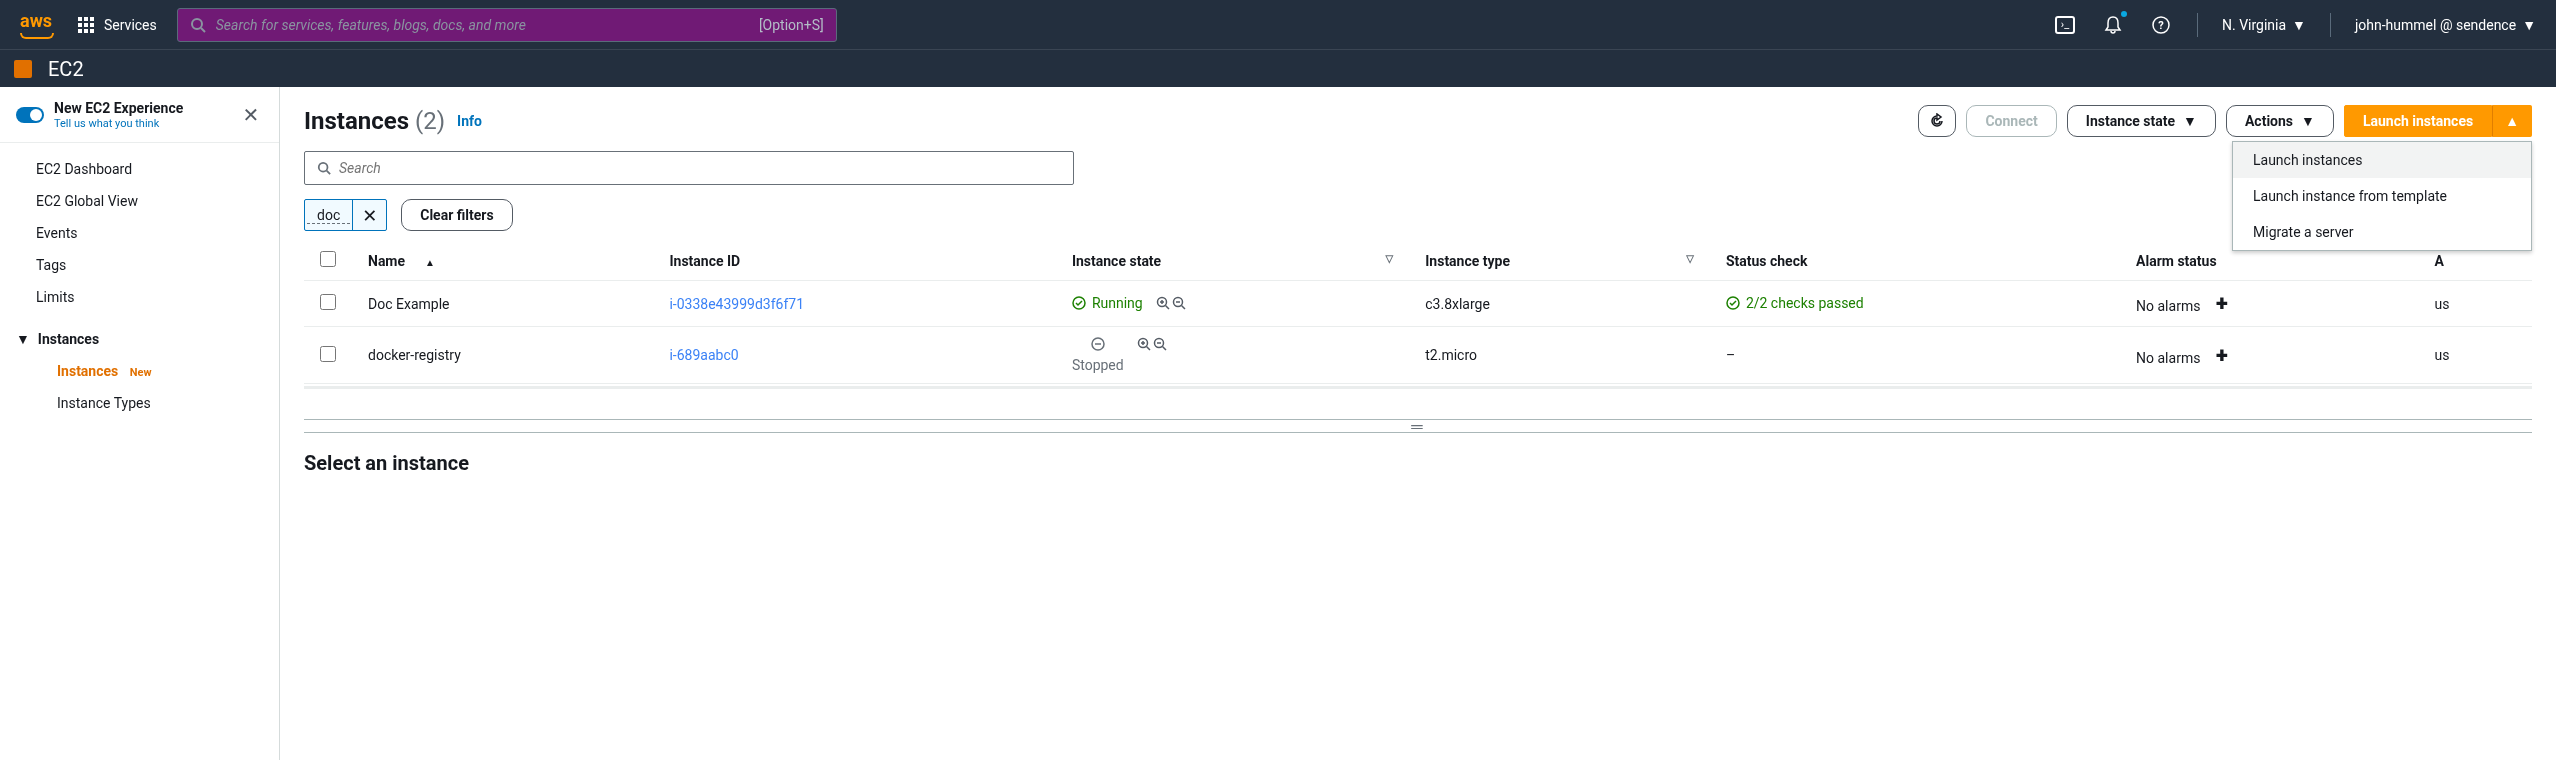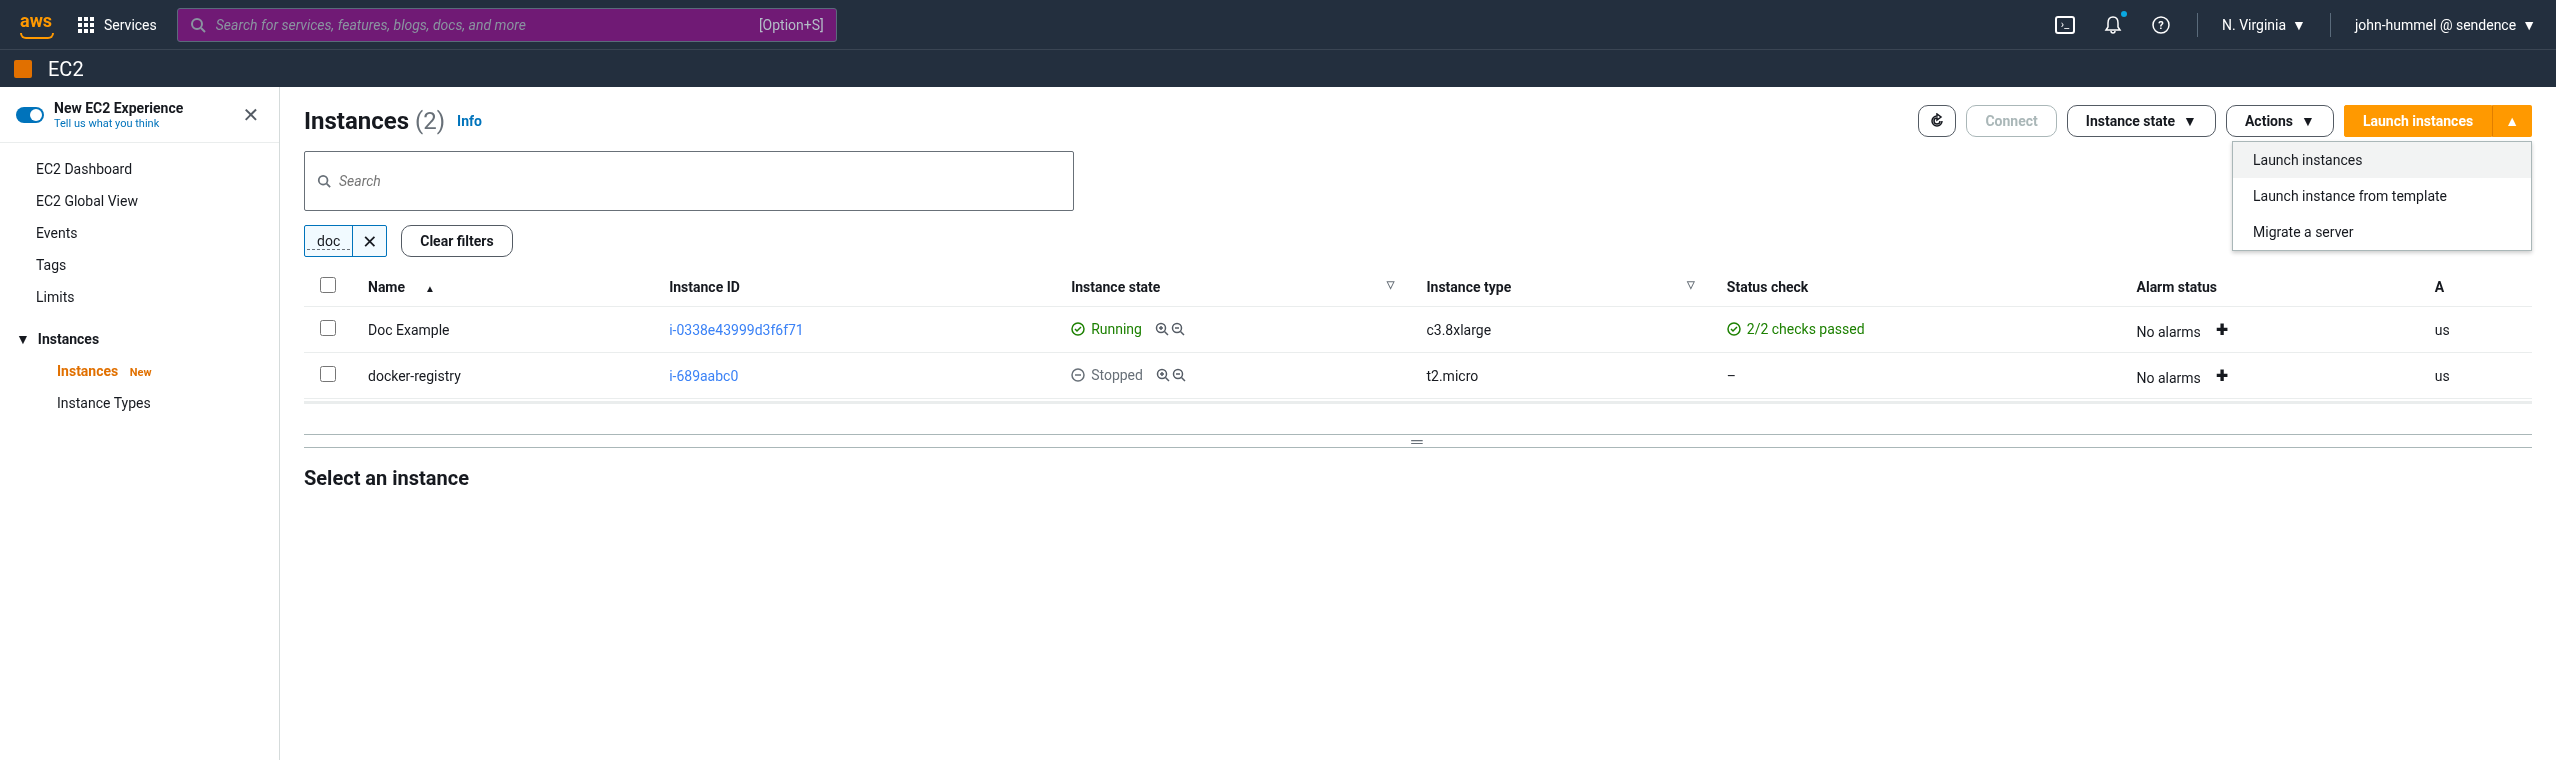--- a/index.html
+++ b/index.html
@@ -270,21 +270,21 @@
   gap: 14px;
   margin-bottom: 14px;
 }
 .search-filter {
   flex: 1;
   max-width: 770px;
   display: flex;
   align-items: center;
   border: 1px solid #687078;
   border-radius: 2px;
-  padding: 21px 12px;
+  padding: 8px 12px;
   color: #687078;
   font-size: 14px;
   gap: 8px;
 }
 .search-filter input { border: none; outline: none; flex: 1; font-size: 14px; font-style: italic; }
 .filter-chips { display: flex; gap: 14px; align-items: center; margin-bottom: 10px; }
 .chip {
   display: flex;
   align-items: center;
   border: 1px solid #0073bb;
@@ -323,21 +323,21 @@
   font-size: 14px;
   border-bottom: 1px solid #eaeded;
   white-space: nowrap;
 }
 .checkbox-cell { width: 40px; }
 .checkbox-cell input { width: 16px; height: 16px; cursor: pointer; }
 .sort-caret { margin-left: 20px; font-size: 10px; }
 .th-caret { float: right; color: #687078; font-size: 10px; }
 .link-cell { color: #3b82f6; cursor: pointer; }
 .state-running { color: #1d8102; display: inline-flex; align-items: center; gap: 6px; text-align: center; }
-.state-stopped { color: #687078; display: inline-flex; align-items: center; gap: 6px; }
+.state-stopped { color: #687078; display: inline-flex; align-items: center; gap: 6px; flex-direction: column; }
 .status-pass { color: #1d8102; display: inline-flex; align-items: center; gap: 6px; }
 .zoom-icons { display: inline-flex; gap: 2px; color: #545b64; margin-left: 10px; cursor: pointer; }
 .plus-btn {
   background: none;
   border: none;
   font-size: 22px;
   font-weight: 900;
   cursor: pointer;
   color: #16191f;
   margin-left: 12px;

